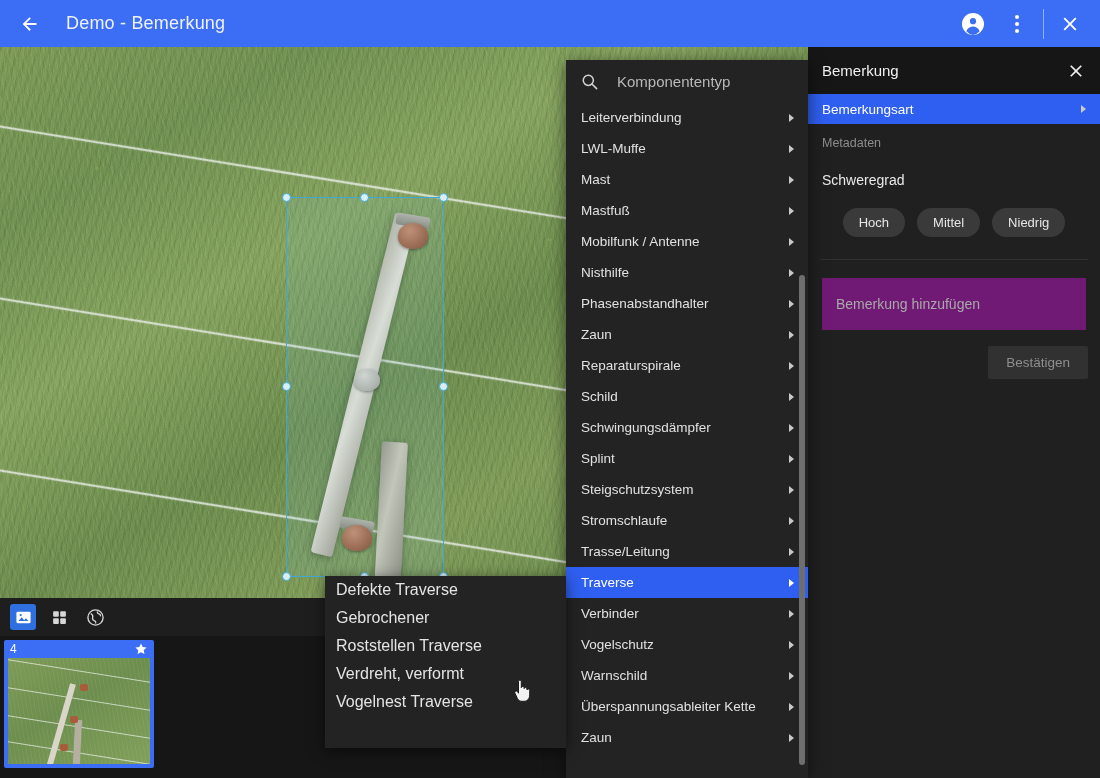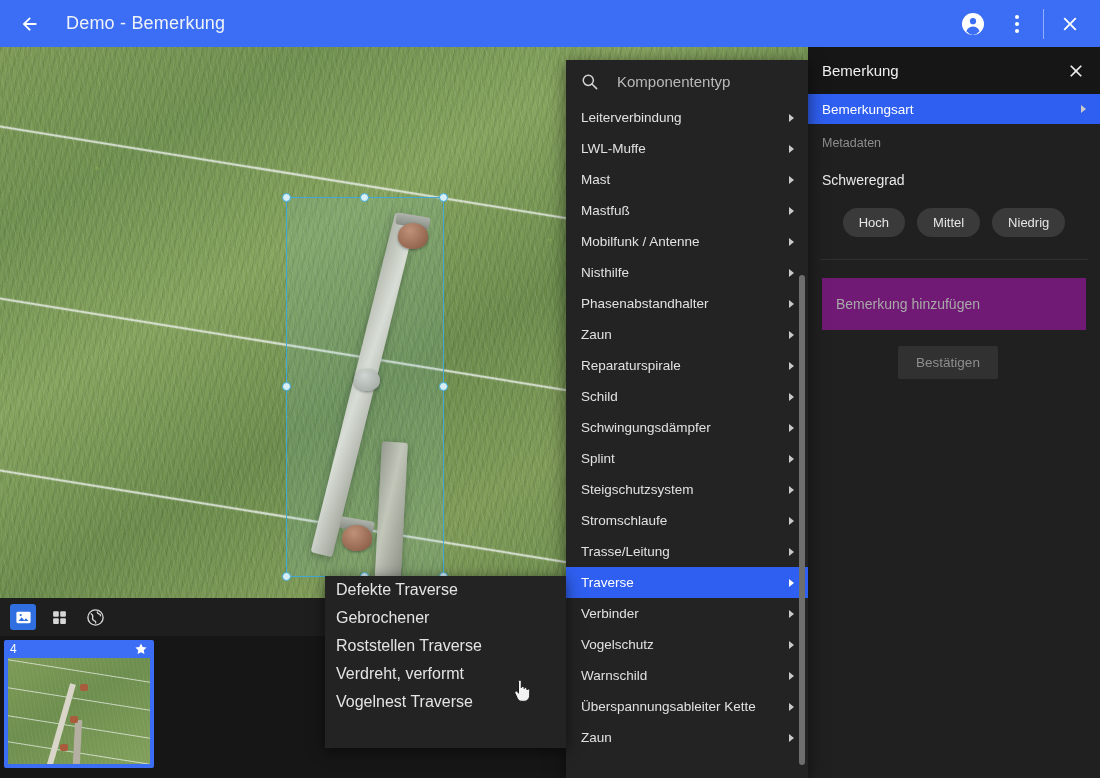--- a/index.html
+++ b/index.html
@@ -210,21 +210,21 @@
   .chip {
     background: #3a3a3a; color: #e6e6e6; font-size: 13px;
     padding: 7px 16px; border-radius: 16px; cursor: pointer;
   }
   .rp-sep { height: 1px; background: #313131; margin: 22px 12px 0 12px; }
   .rp-input {
     margin: 18px 14px 0 14px; height: 52px; background: #701a75;
     display: flex; align-items: center; padding-left: 14px;
     color: #a9a9a9; font-size: 14px; cursor: text;
   }
-  .rp-confirm-wrap { display: flex; justify-content: center; padding: 16px 12px 0 0; }
+  .rp-confirm-wrap { display: flex; justify-content: flex-end; padding: 16px 12px 0 0; }
   .rp-confirm {
     background: #313131; color: #8e8e8e; font-size: 13.5px;
     padding: 9px 18px; border-radius: 2px; cursor: pointer;
   }
 
   
   .cursor { position: absolute; left: 511px; top: 678px; z-index: 70; pointer-events: none; }
 </style>
 </head>
 <body>

